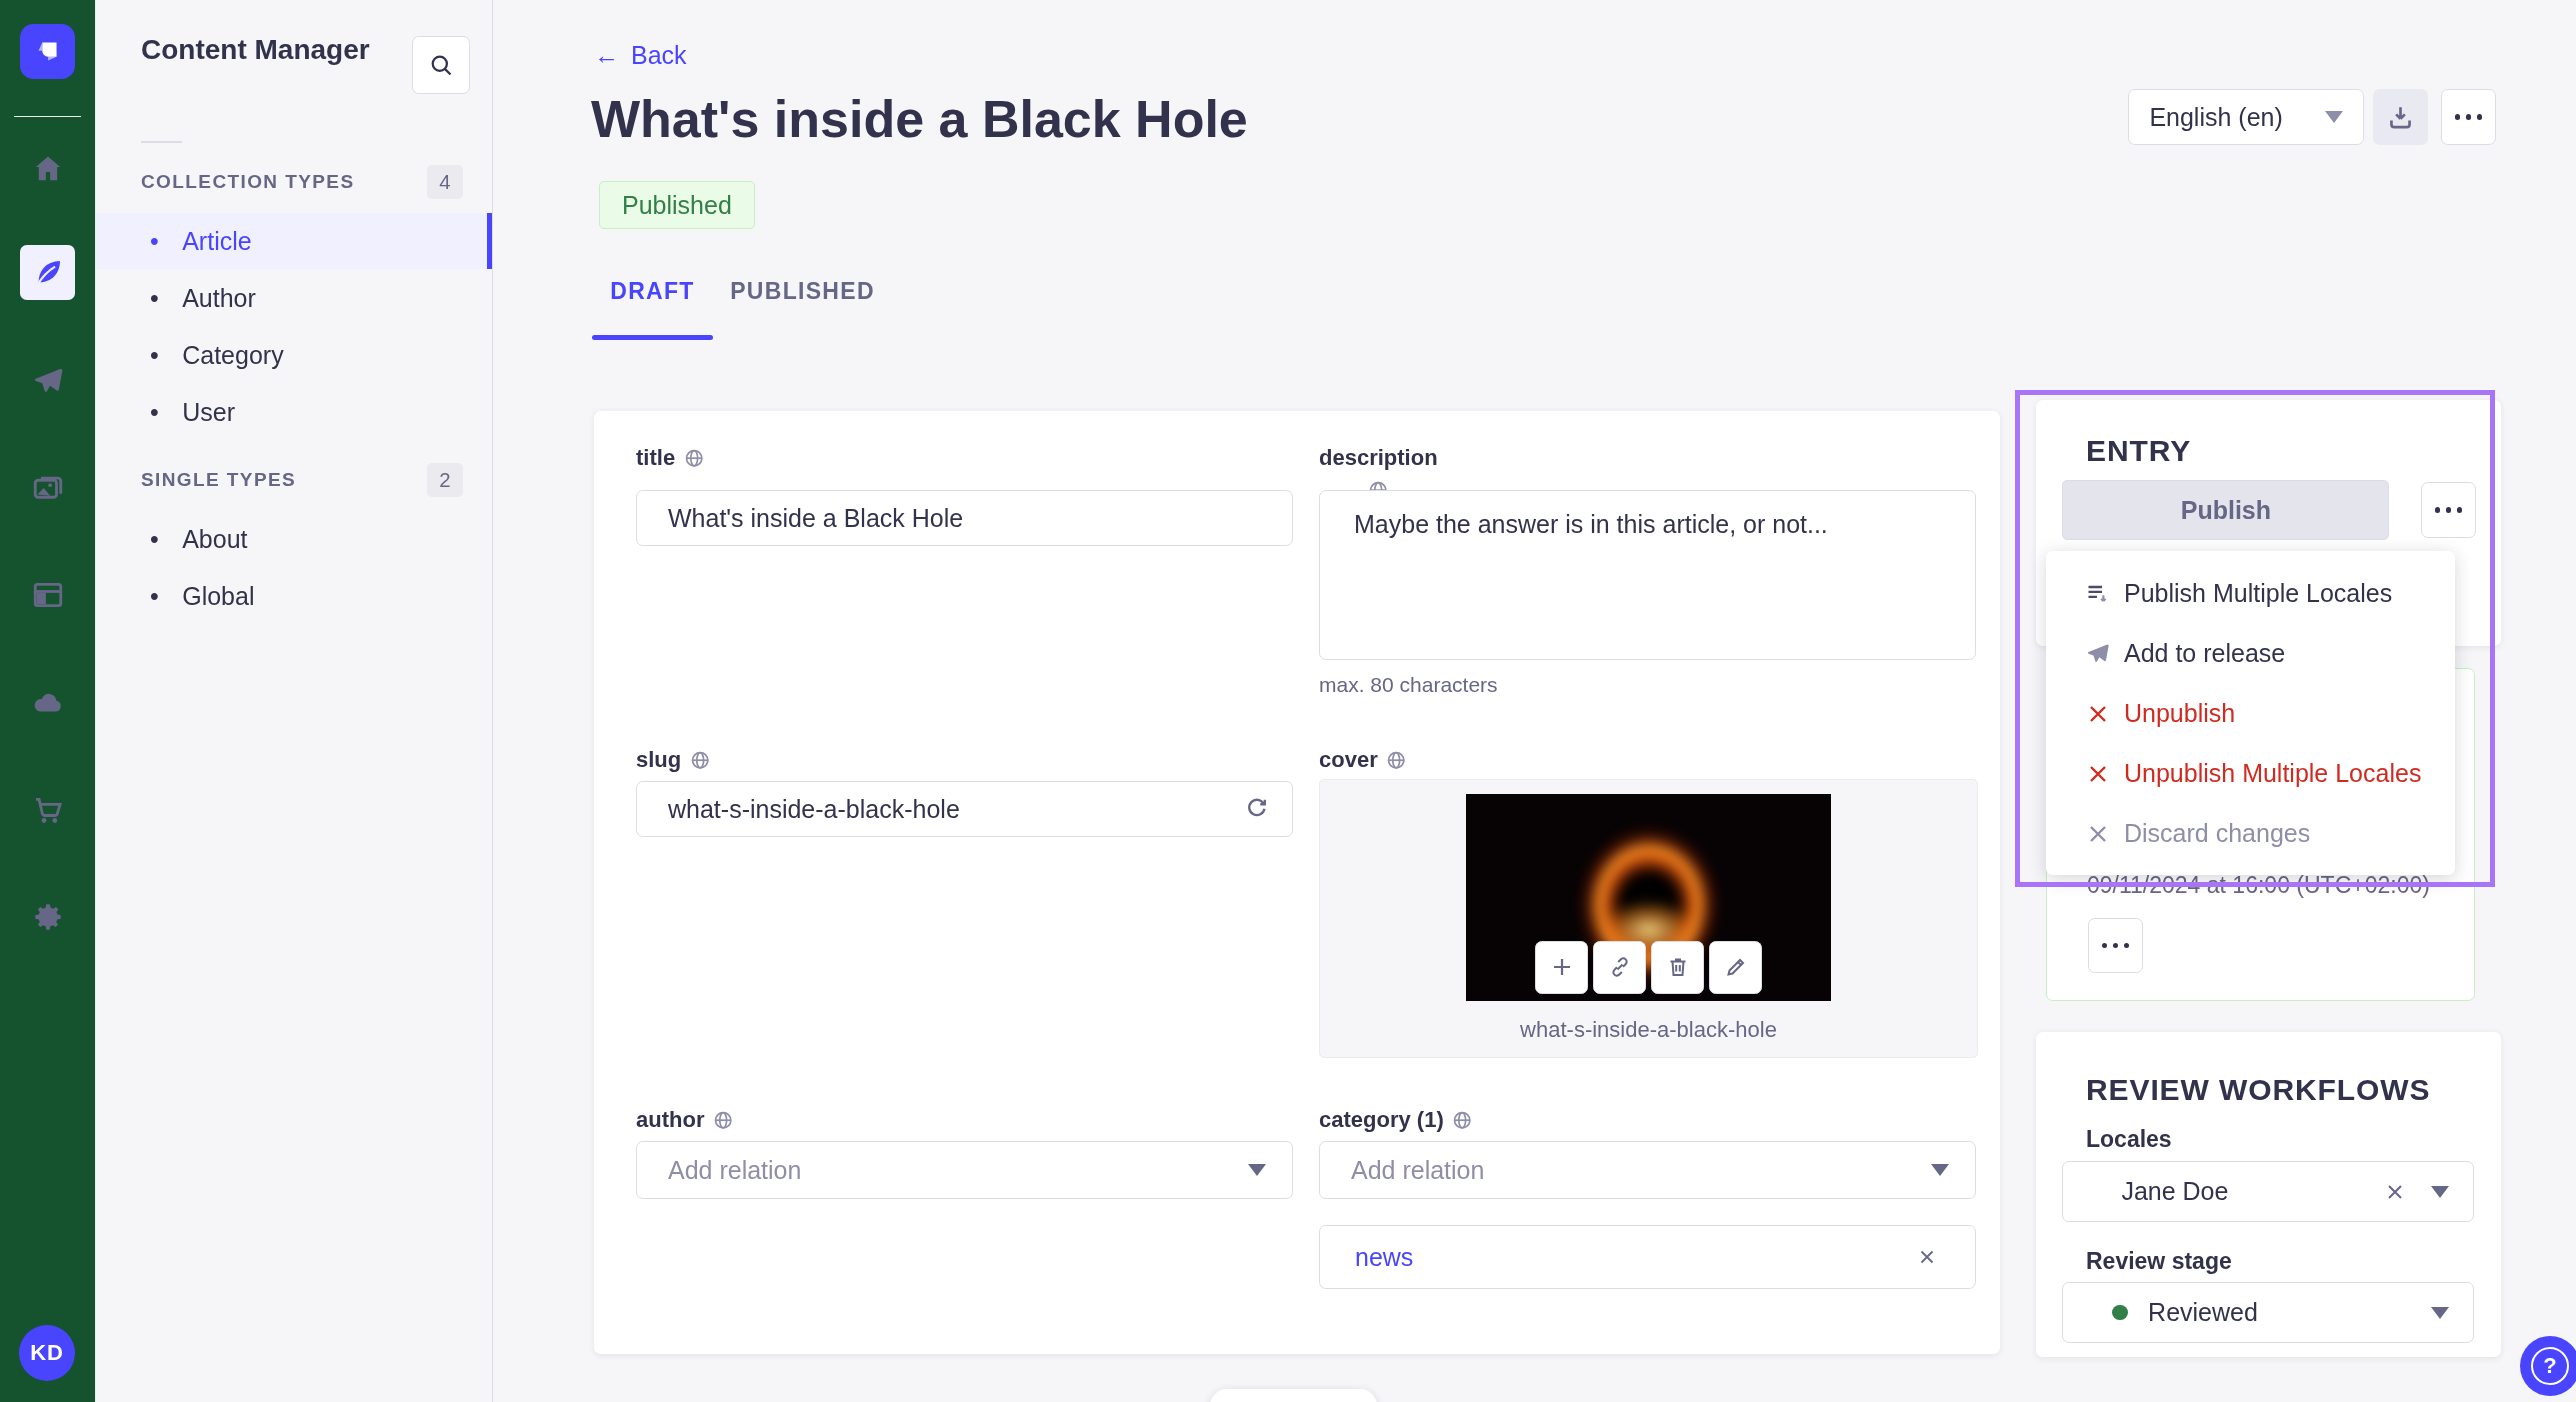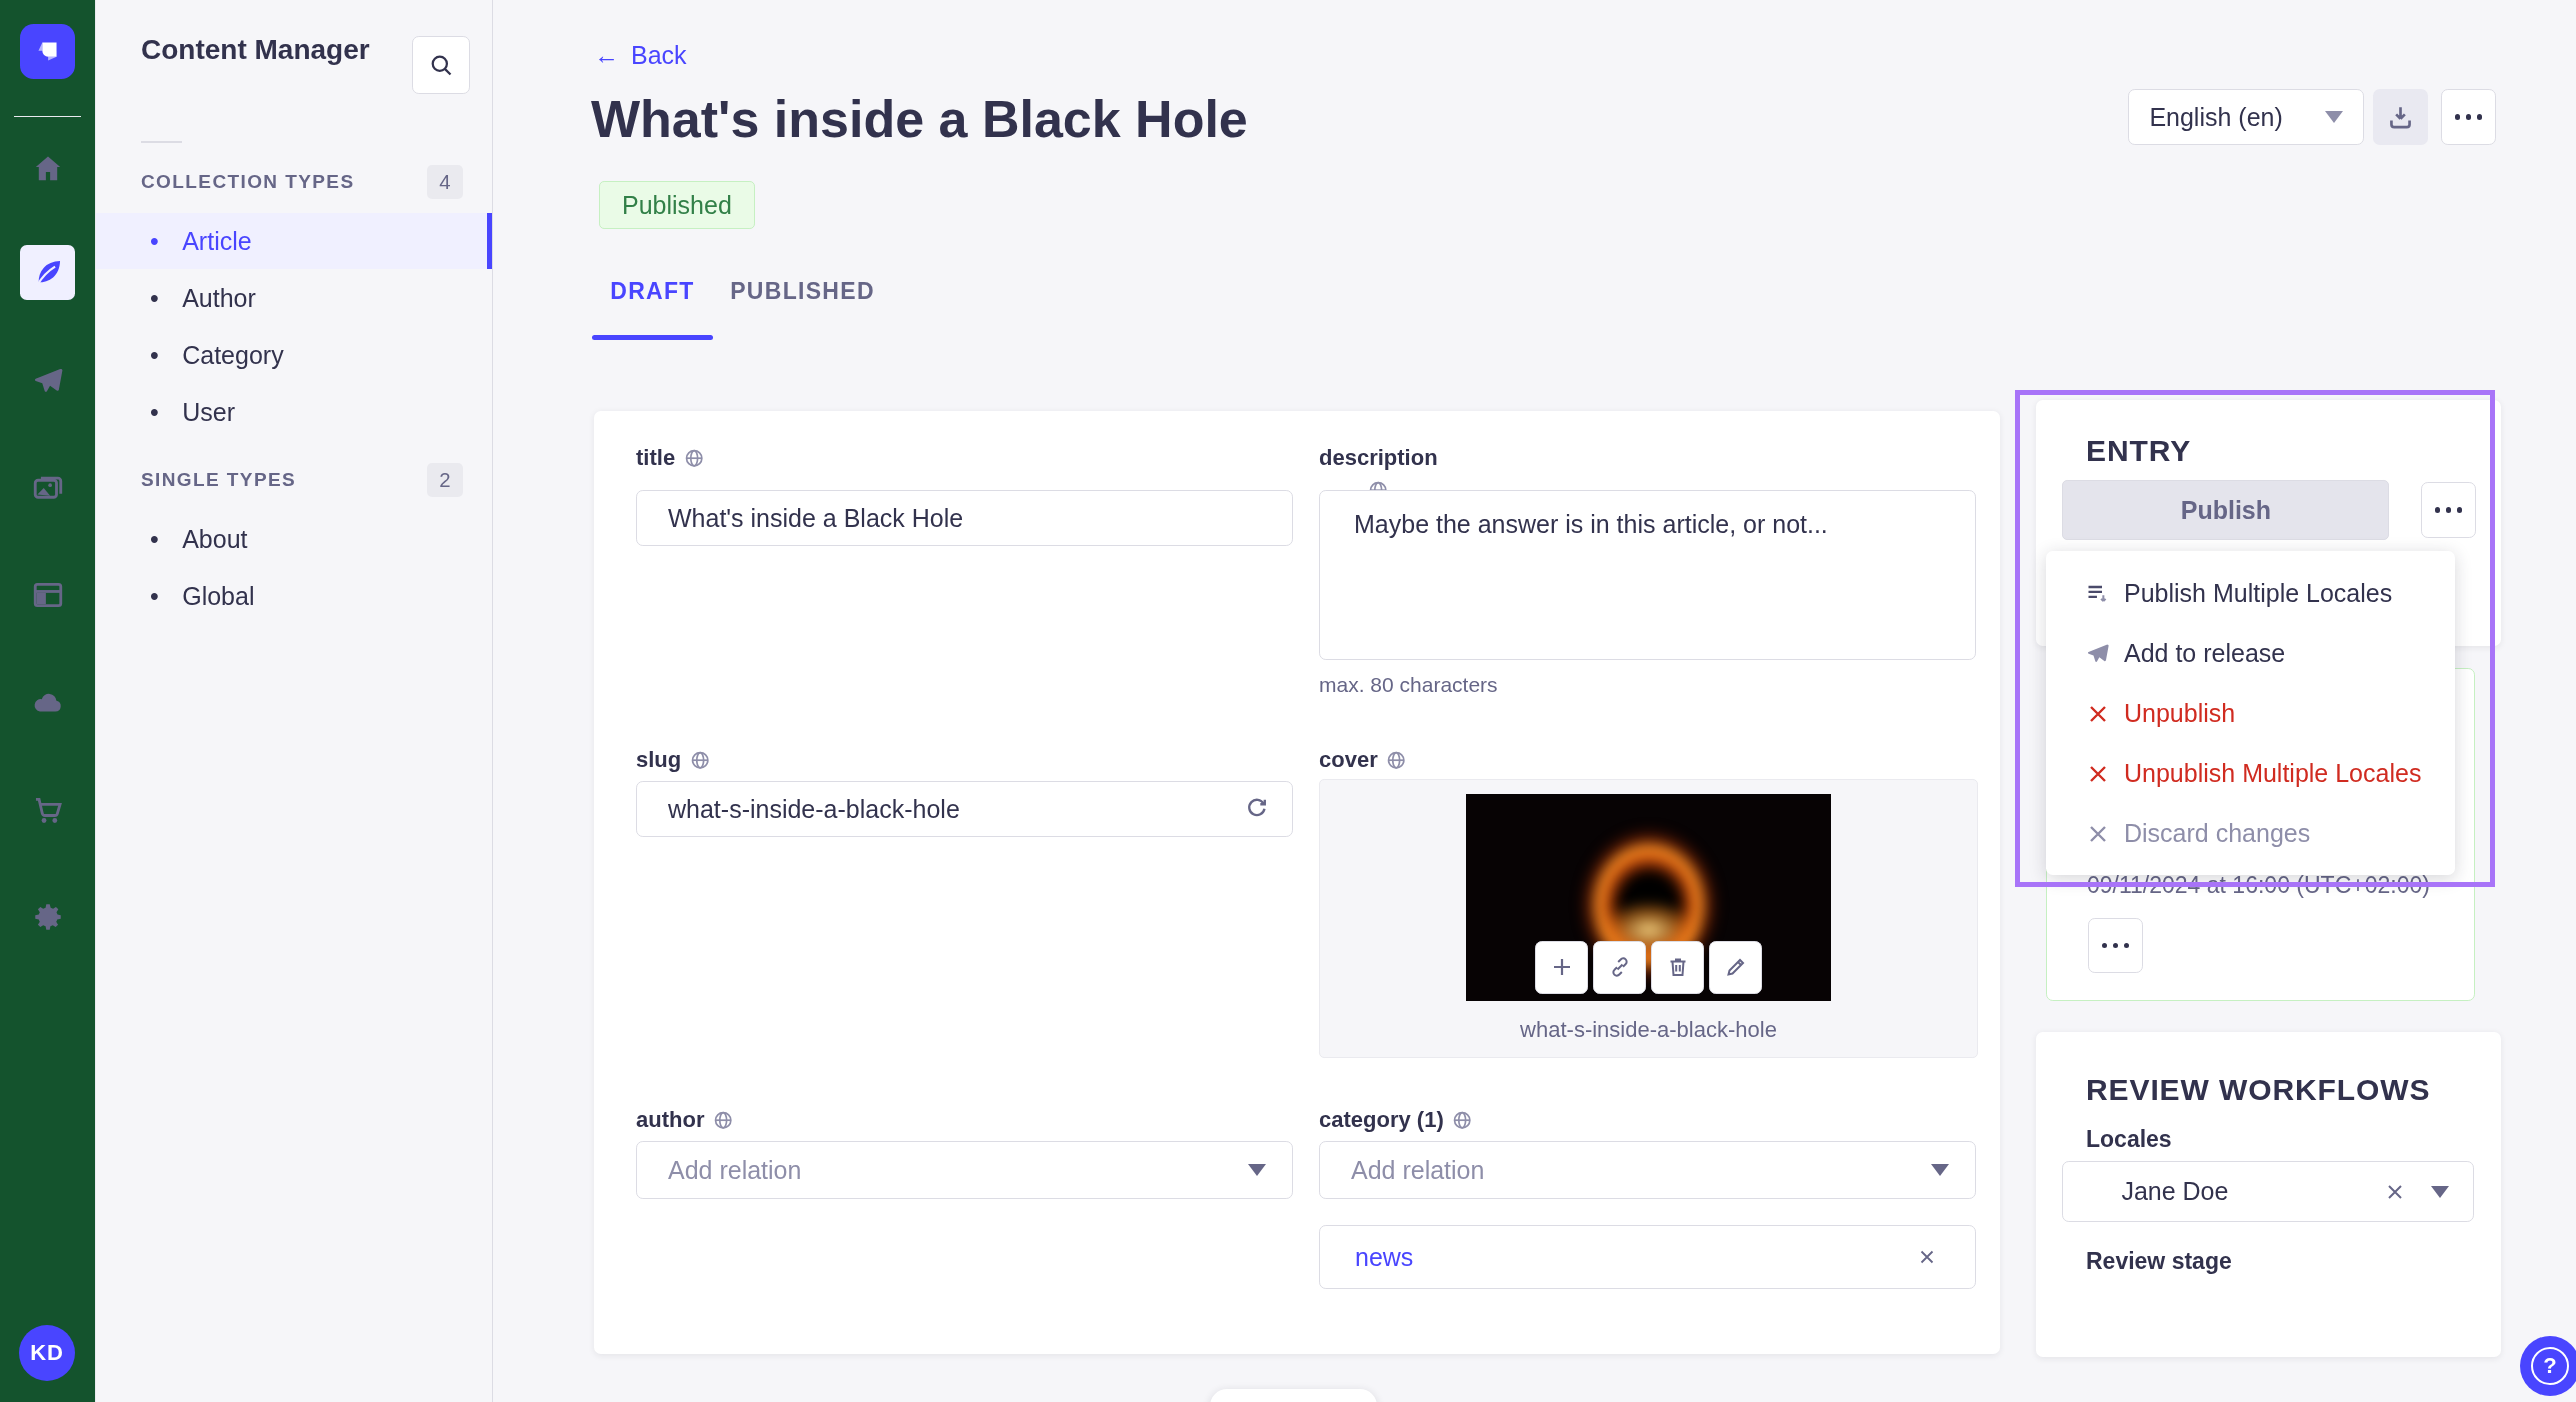--- a/index.html
+++ b/index.html
@@ -417,20 +417,25 @@
     <div class="panel-heading" style="position:absolute;left:50px;top:41px;">REVIEW WORKFLOWS</div>
     <div class="rw-label" style="top:94px;">Locales</div>
     <div class="rw-select" style="top:129px;">
       <span style="margin-left:58px;flex:1;">Jane Doe</span>
       <svg width="24" height="24" viewBox="0 0 24 24" style="margin-right:24px;">
         <path d="M6 6l12 12M18 6 6 18" stroke="#666687" stroke-width="2"></path>
       </svg>
       <span class="select-caret" style="margin-right:24px;border-top-color:#666687;"></span>
     </div>
     <div class="rw-label" style="top:216px;">Review stage</div>
+    <div class="rw-select" style="top:250px;">
+      <span class="stage-dot"></span>
+      <span style="flex:1;">Reviewed</span>
+      <span class="select-caret" style="margin-right:24px;border-top-color:#666687;"></span>
+    </div>
   </section>
 
   <div class="annotation-rect"></div>
 
   <div class="help-fab">
     <span class="help-q">?</span>
   </div>
 
 </div>
 

